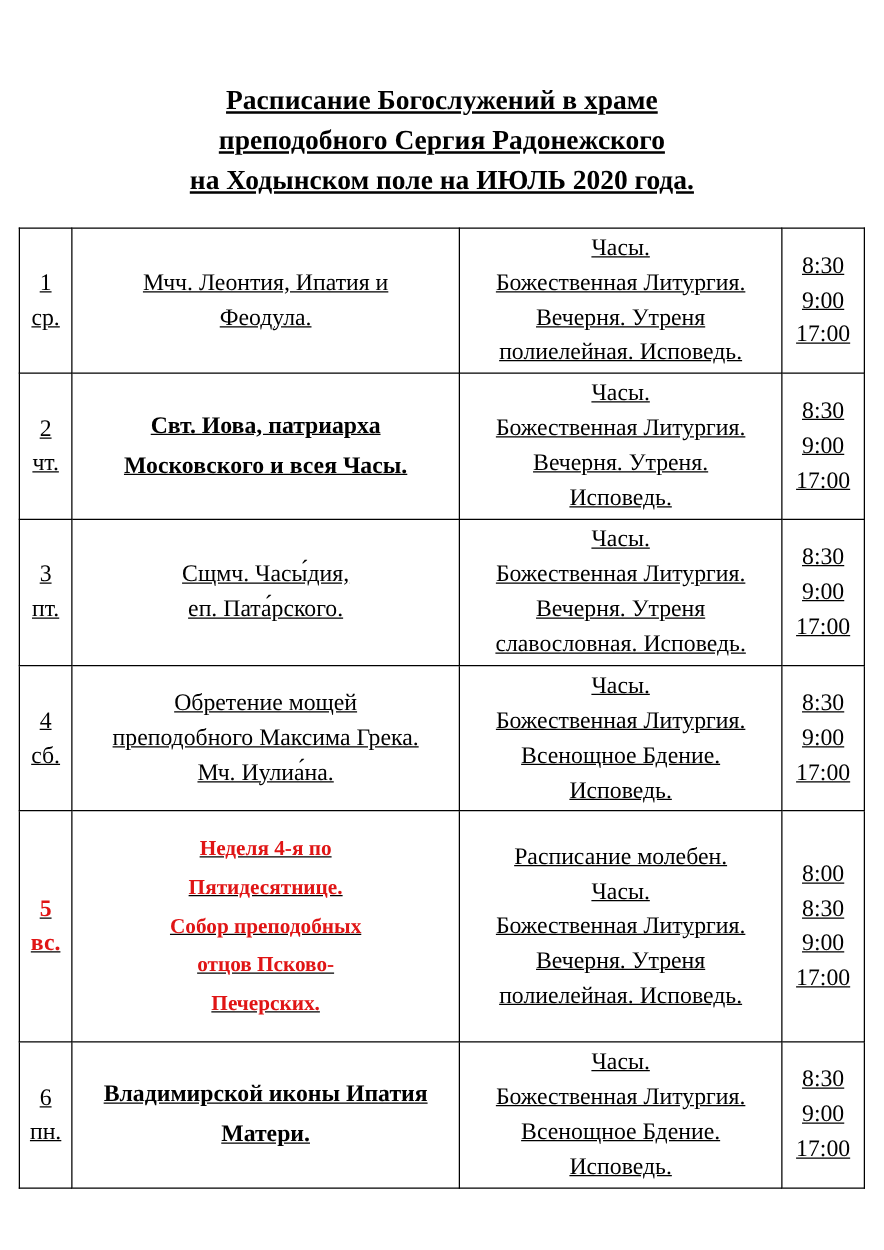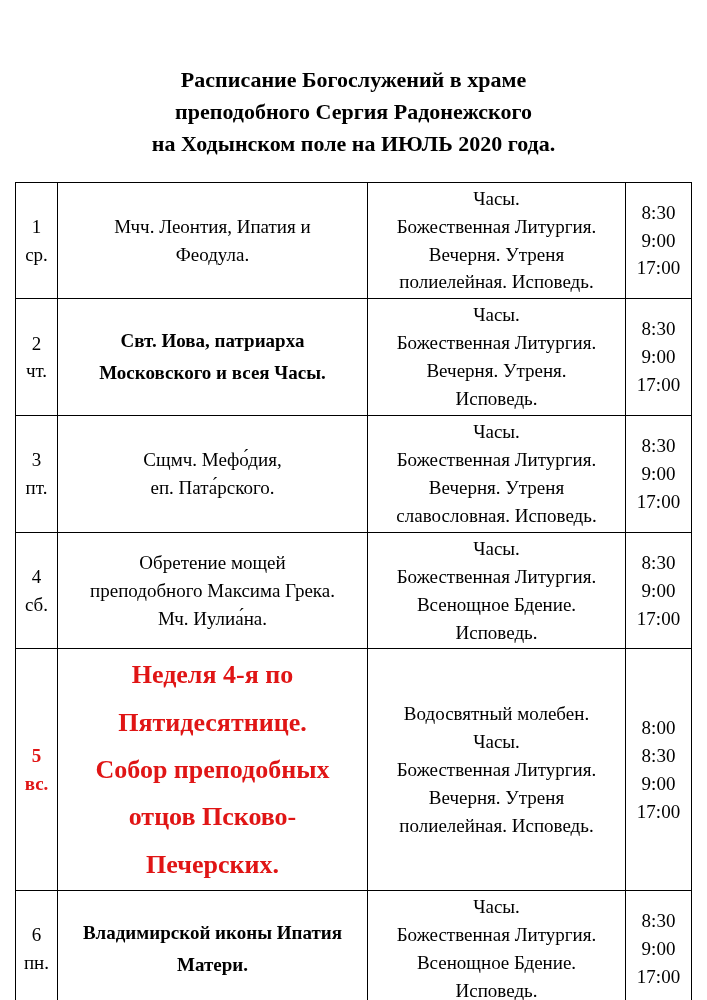--- a/index.html
+++ b/index.html
@@ -12,20 +12,21 @@
     height: 1000px;
     font-family: "Liberation Serif", "DejaVu Serif", serif;
     color: #000000;
     overflow: hidden;
   }
   .page {
     width: 707px;
     height: 1000px;
     padding-top: 64px;
     box-sizing: border-box;
+    text-decoration: underline;
   }
   .title {
     font-size: 22px;
     font-weight: bold;
     text-align: center;
     line-height: 1.45;
     white-space: pre-line;
     margin: 0 0 22px 0;
   }
   table.schedule {
@@ -65,21 +66,21 @@
   tr.bold-saint td.saint-cell {
     font-weight: bold;
     line-height: 1.7;
   }
   tr.highlight td.date-cell,
   tr.highlight td.saint-cell {
     color: var(--accent-red, #e01515);
     font-weight: bold;
   }
   tr.highlight td.saint-cell {
-    font-size: 26px;
+    font-size: 17px;
     line-height: 1.82;
   }
 </style>
 </head>
 <body>
 
 <div class="page">
 
   <h1 class="title multiline">Расписание Богослужений в храме
 преподобного Сергия Радонежского
@@ -124,21 +125,21 @@
         <td class="times-cell multiline">8:30
 9:00
 17:00</td>
       </tr>
 
       <tr class="r3">
         <td class="date-cell">
           <div class="date-number">3</div>
           <div class="day-abbrev">пт.</div>
         </td>
-        <td class="saint-cell multiline">Сщмч. Мефо́дия,
+        <td class="saint-cell multiline">Сщмч. Часы́дия,
 еп. Пата́рского.</td>
         <td class="services-cell multiline">Часы.
 Божественная Литургия.
 Вечерня. Утреня
 славословная. Исповедь.</td>
         <td class="times-cell multiline">8:30
 9:00
 17:00</td>
       </tr>
 
@@ -162,21 +163,21 @@
       <tr class="r5 highlight">
         <td class="date-cell">
           <div class="date-number">5</div>
           <div class="day-abbrev">вс.</div>
         </td>
         <td class="saint-cell multiline">Неделя 4-я по
 Пятидесятнице.
 Собор преподобных
 отцов Псково-
 Печерских.</td>
-        <td class="services-cell multiline">Водосвятный молебен.
+        <td class="services-cell multiline">Расписание молебен.
 Часы.
 Божественная Литургия.
 Вечерня. Утреня
 полиелейная. Исповедь.</td>
         <td class="times-cell multiline">8:00
 8:30
 9:00
 17:00</td>
       </tr>
 

